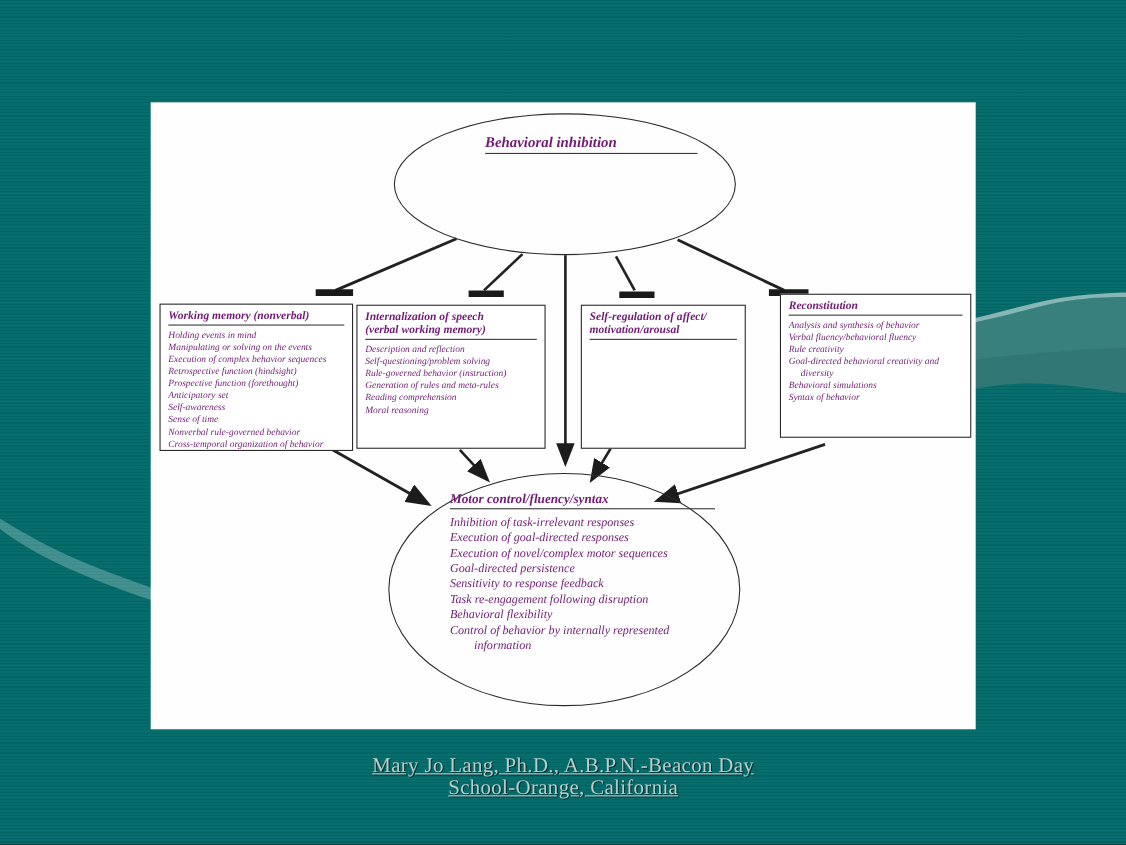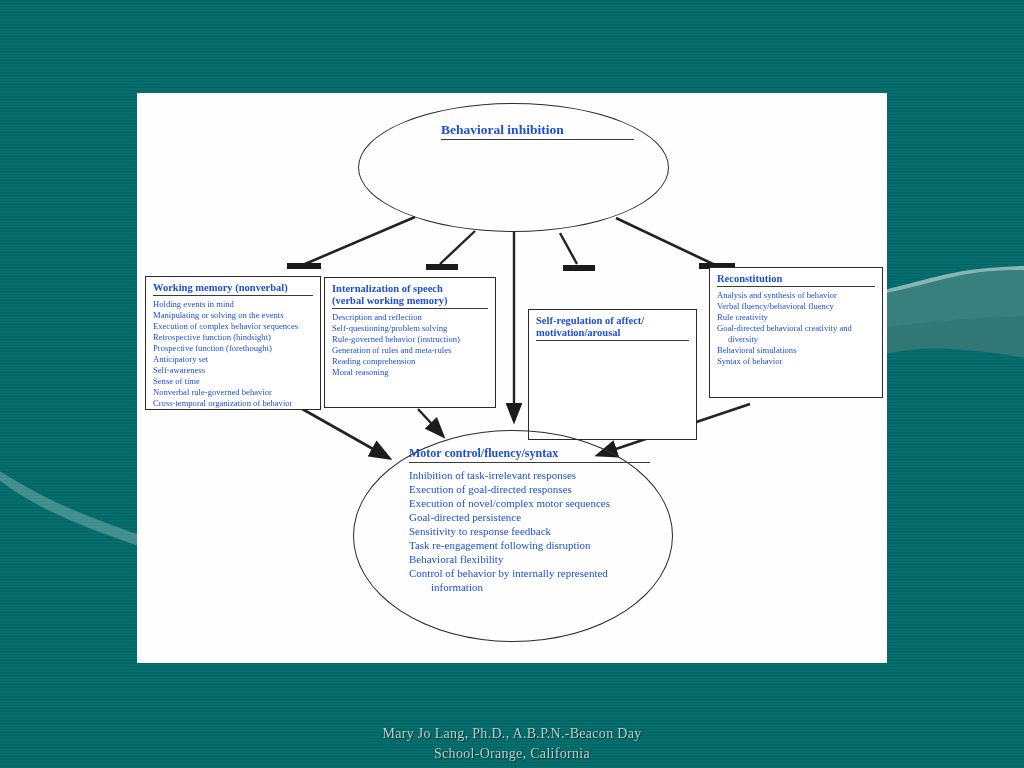--- a/index.html
+++ b/index.html
@@ -13,21 +13,21 @@
   }
   .deco{position:absolute;left:0;top:0;width:1024px;height:768px;pointer-events:none;}
 
   
   .panel{
     position:absolute;left:137px;top:93px;width:750px;height:570px;
     background:#fefefe;
   }
   .panel *{box-sizing:border-box;}
 
-  .node{position:absolute;color:#1d4ed8;}
+  .node{position:absolute;color:#701a75;font-style:italic;}
   .ellipse{
     border:1.5px solid #2b2b2b;border-radius:50%;
   }
   .rect{
     border:1.4px solid #2b2b2b;background:#fff;
     padding:5px 7px 4px 7px;
   }
   .node .title{font-weight:bold;margin-bottom:3px;}
   .title .title-line{border-bottom:0;line-height:1.15;}
   .title .title-line:last-child{border-bottom:1.4px solid #3a3a3a;padding-bottom:1px;}
@@ -49,30 +49,31 @@
   .bottom-ellipse .inner{padding:16px 22px 0 55px;}
   .bottom-ellipse .title{font-size:12px;}
   .bottom-ellipse .items{margin-top:5px;}
   .bottom-ellipse .item{
     font-size:11px;line-height:14px;
     padding-left:22px;text-indent:-22px;
   }
 
   .box1{left:8px;top:183px;width:176px;height:134px;}
   .box2{left:187px;top:184px;width:172px;height:131px;}
-  .box3{left:391px;top:184px;width:169px;height:131px;margin-top:32px;}
+  .box3{left:391px;top:184px;width:150px;height:131px;}
   .box4{left:572px;top:174px;width:174px;height:131px;}
 
   .connectors{position:absolute;left:0;top:0;width:750px;height:570px;}
 
   .caption{
-    position:absolute;left:0;right:0;top:724px;text-align:center;
-    color:#b9cdcb;font-size:14px;line-height:19.5px;
+    position:absolute;left:0;right:0;top:687px;text-align:center;
+    color:#b9cdcb;font-size:19px;line-height:19.5px;
     text-shadow:1px 1px 0 rgba(4,45,45,0.9);
     letter-spacing:0.3px;
+    text-decoration:underline;
   }
 </style>
 </head>
 <body>
 
 <div class="slide">
 
   <svg class="deco" viewBox="0 0 1024 768" xmlns="http://www.w3.org/2000/svg">
 
     <path d="M 860 294 C 905 288 938 272 988 268 C 1002 267 1014 266 1026 266

